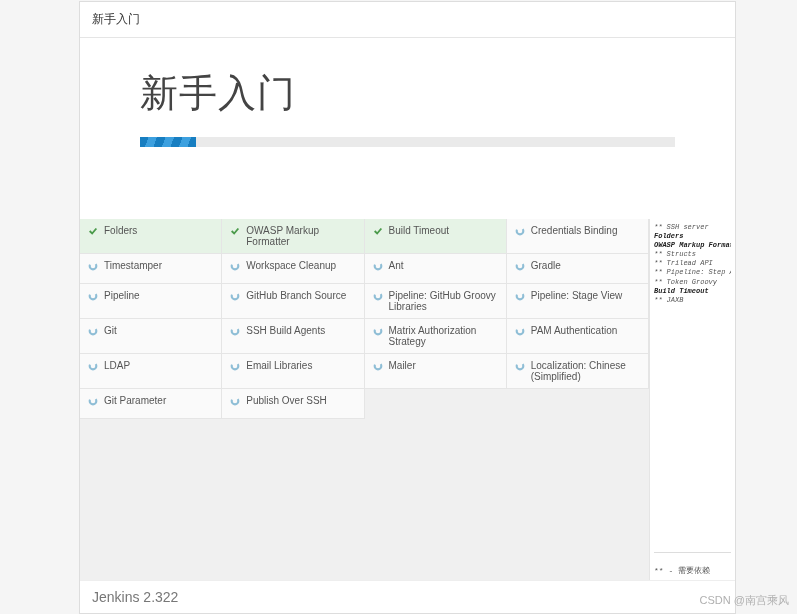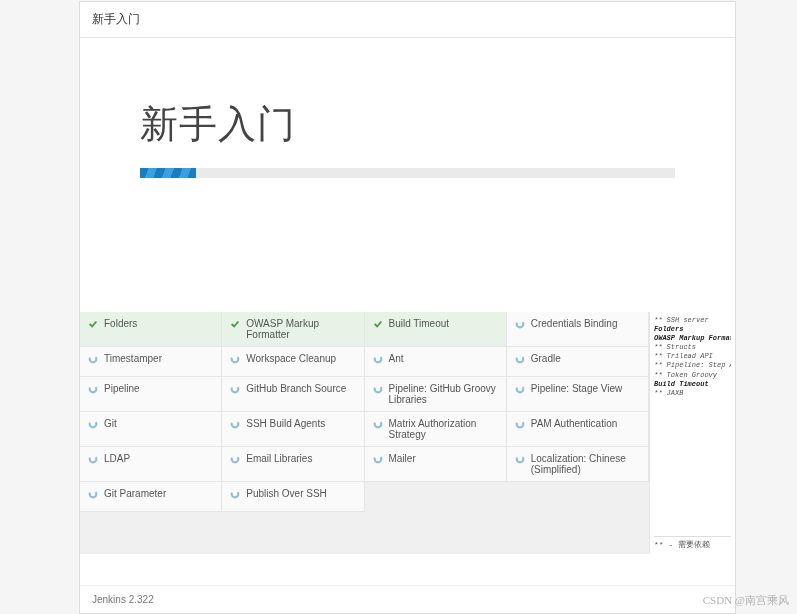--- a/index.html
+++ b/index.html
@@ -1,39 +1,39 @@
 <!DOCTYPE html>
 <html><head>
   <meta charset="utf-8">
   <style>
     * { margin: 0; padding: 0; box-sizing: border-box; }
     body { font-family: Arial, "Microsoft YaHei", sans-serif; background: #f5f5f5; width: 797px; height: 614px; overflow: hidden; position: relative; }
-    .window { position: absolute; left: 79px; top: 1px; right: 61px; bottom: 0; background: #fff; border: 1px solid #ddd; display: flex; flex-direction: column; gap: 31px; }
+    .window { position: absolute; left: 79px; top: 1px; right: 61px; bottom: 0; background: #fff; border: 1px solid #ddd; display: flex; flex-direction: column; }
     .topbar { height: 36px; border-bottom: 1px solid #e5e5e5; display: flex; align-items: center; padding: 0 12px; font-size: 12px; color: #333; }
     .header-area { padding: 30px 60px 12px 60px; }
     .page-title { font-size: 38px; font-weight: 300; color: #444; letter-spacing: 1px; }
     .progress-wrap { margin-top: 18px; height: 10px; background: #eaeaea; width: 100%; position: relative; }
     .progress-fill { height: 100%; width: 10.5%; background: repeating-linear-gradient(110deg, #177ec1 0 8px, #3ca0df 8px 16px); }
     .whitespace { flex: 0 0 60px; }
     .content-row { display: flex; flex: 1; min-height: 0; }
     .plugin-grid { flex: 1; display: flex; flex-wrap: wrap; align-content: flex-start; background: #f0f0f0; min-height: 0; overflow: auto; }
     .cell { width: 25%; min-height: 30px; background: #fafafa; border: 1px solid #e5e5e5; border-left: none; border-top: none; display: flex; align-items: flex-start; padding: 6px 6px 6px 8px; font-size: 10px; color: #555; gap: 6px; }
     .cell.done { background: #e6f3e6; }
     .icon { width: 10px; height: 10px; display: inline-flex; align-items: center; justify-content: center; flex-shrink: 0; margin-top: 1px; }
     .check-svg { width: 10px; height: 10px; }
     .check-svg path { stroke: #4a9a4a; stroke-width: 2.2; fill: none; }
     .spinner-svg { width: 10px; height: 10px; }
     .spinner-svg circle { fill: none; stroke: #8fbed6; stroke-width: 2.5; stroke-dasharray: 14 8; }
     .log-panel { width: 86px; background: #fff; border-left: 1px solid #e5e5e5; padding: 4px 4px; font-family: "Courier New", monospace; font-size: 7px; line-height: 1.3; color: #555; display: flex; flex-direction: column; }
     .log-lines { flex: 1; overflow: hidden; font-style: italic; }
     .log-line { white-space: nowrap; }
     .log-line.bold { font-weight: bold; color: #222; }
-    .log-footer { border-top: 1px solid #ddd; margin-top: 4px; padding-top: 3px; font-size: 8px; color: #555; }
-    .footer { border-top: 1px solid #eee; padding: 8px 12px; font-size: 10px; color: #777; }
-    .watermark { position: absolute; right: 8px; bottom: 6px; font-size: 11px; color: #b0b0b0; font-family: Liberation Serif, serif; }
+    .log-footer { border-top: 1px solid #ddd; margin-top: 4px; padding-top: 13px; font-size: 8px; color: #555; }
+    .footer { border-top: 1px solid #eee; padding: 8px 12px; font-size: 14px; color: #777; }
+    .watermark { position: absolute; right: 8px; bottom: 6px; font-size: 11px; color: #b0b0b0; font-family: Liberation Sans, sans-serif; }
   </style>
 </head>
 <body>
 
 <div class="window">
   <div class="topbar">
     <span>新手入门</span>
   </div>
 
   <div class="header-area">

